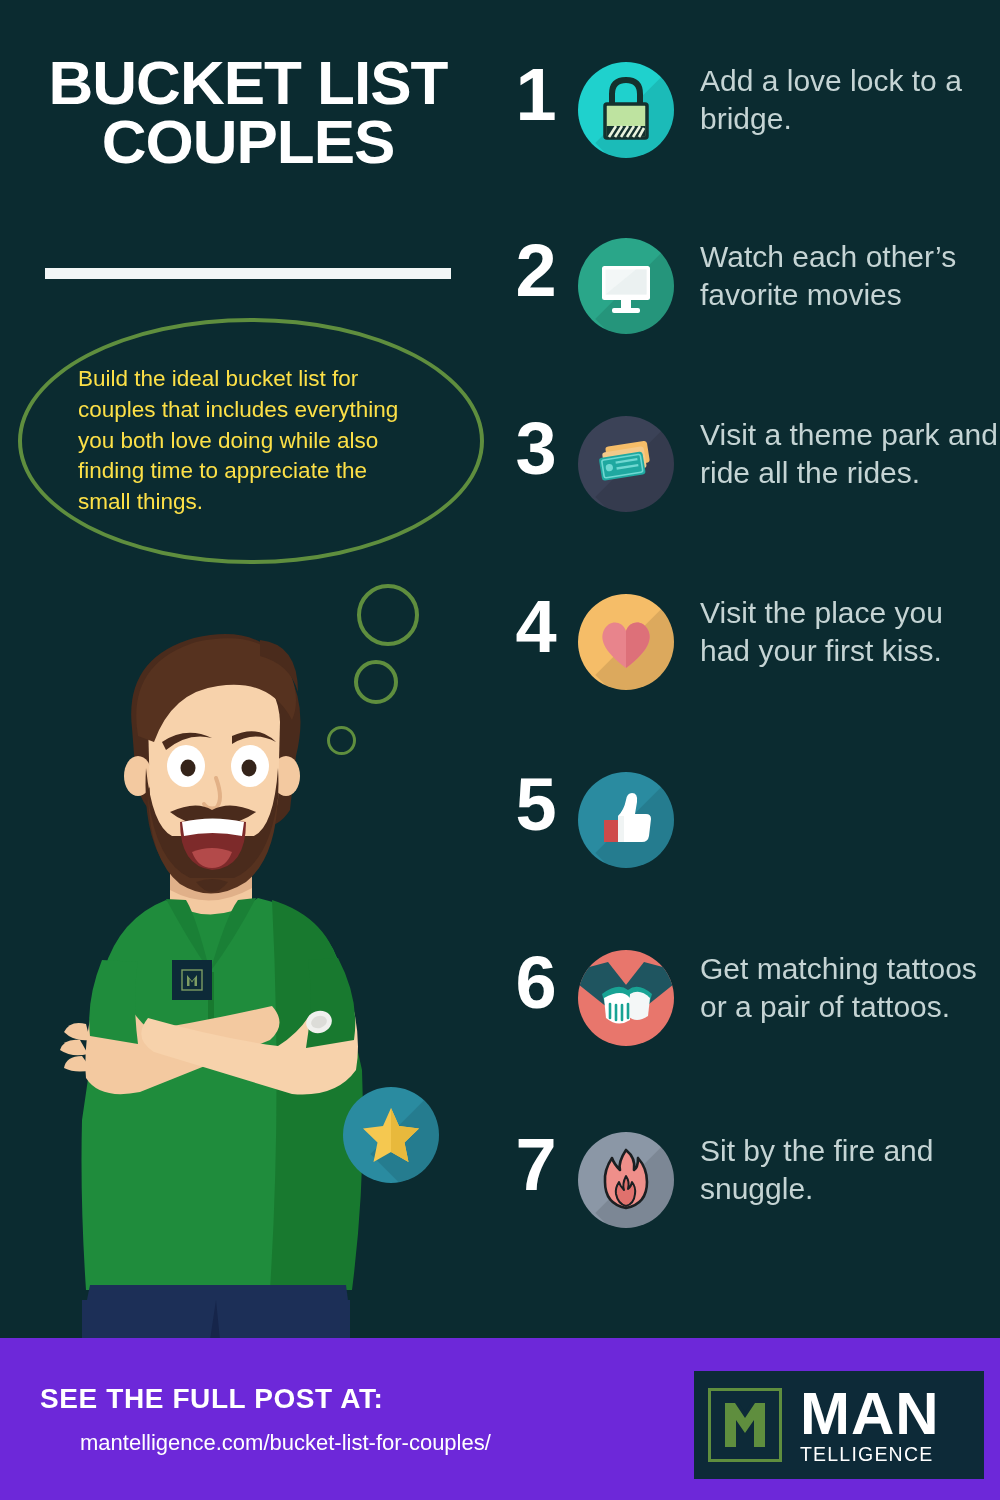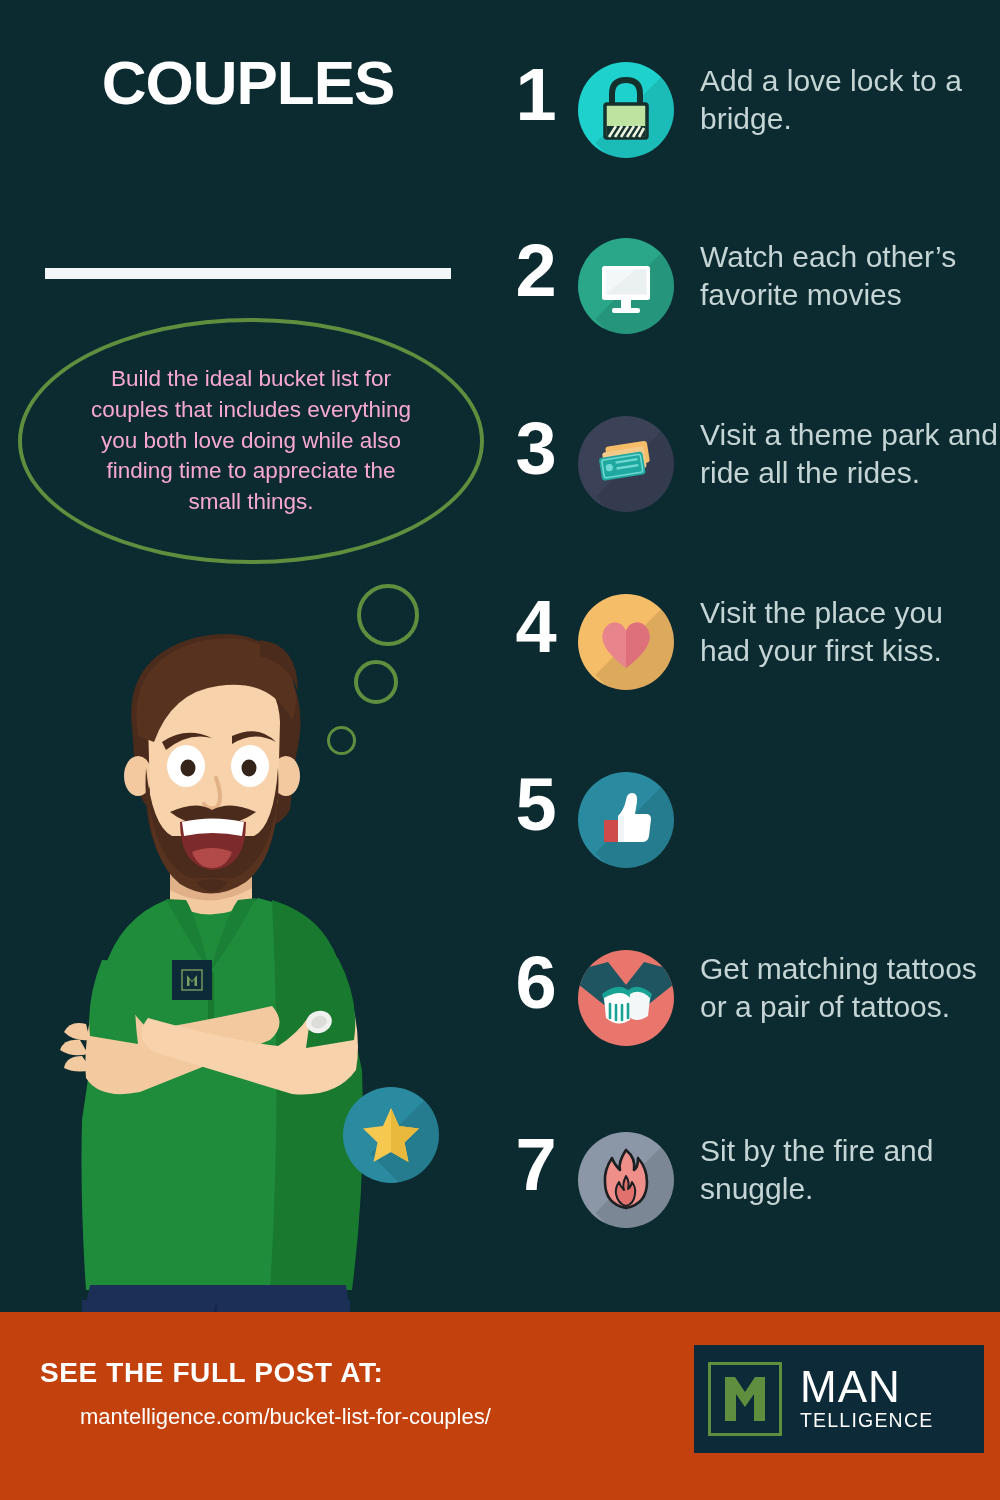--- a/index.html
+++ b/index.html
@@ -46,22 +46,22 @@
     left: 18px; top: 318px;
     width: 466px; height: 246px;
     border: 4px solid #5f8e3e;
     border-radius: 50%;
     display: flex;
     align-items: center;
     justify-content: center;
   }
   #speech-bubble p {
     width: 346px;
-    text-align: center;
-    color: #f9a8d4;
+    text-align: left;
+    color: #fde047;
     font-size: 22.5px;
     line-height: 1.37;
   }
   .thought-dot {
     position: absolute;
     border: 4px solid #5f8e3e;
     border-radius: 50%;
     background: transparent;
   }
   #thought-dot-1 { left: 357px; top: 584px; width: 62px; height: 62px; }
@@ -123,22 +123,22 @@
     padding-top: 4px;
     color: #c5d4d4;
     font-size: 30px;
     line-height: 1.26;
   }
 
   
   #footer {
     position: absolute;
     left: 0; bottom: 0;
-    width: 1000px; height: 188px;
-    background: #c2410c;
+    width: 1000px; height: 162px;
+    background: #6d28d9;
   }
   #footer-cta {
     position: absolute; left: 40px; top: 45px;
     font-weight: 700; font-size: 28px;
     letter-spacing: 0.6px;
     color: #ffffff;
     text-transform: uppercase;
   }
   #footer-url {
     position: absolute; left: 40px; top: 92px;
@@ -153,41 +153,42 @@
   }
   #logo-mark {
     width: 74px; height: 74px;
     margin-left: 14px;
     border: 3px solid #5f8e3e;
     position: relative;
     flex: 0 0 74px;
   }
   #logo-words { margin-left: 18px; }
   #logo-man {
-    font-weight: 400; font-size: 44px; line-height: 0.95;
+    font-weight: 700; font-size: 60px; line-height: 0.95;
     color: #ffffff; letter-spacing: 1px;
   }
   #logo-telligence {
     font-weight: 400; font-size: 19.5px; line-height: 1.1;
     color: #ffffff; letter-spacing: 1.2px; margin-top: 2px;
   }
   
   #shirt-badge {
     position: absolute; left: 172px; top: 960px;
     width: 40px; height: 40px;
     background: #0d2a38;
     display: flex; align-items: center; justify-content: center;
   }
 </style>
 </head>
 <body>
 
 <div id="poster">
 
   <div id="title-block">
+    <div class="tline">BUCKET LIST</div>
     <div class="tline">COUPLES</div>
   </div>
   <div id="title-rule"></div>
 
   <div id="speech-bubble">
     <p>Build the ideal bucket list for couples that includes everything you both love doing while also finding time to appreciate the small things.</p>
   </div>
   <div class="thought-dot" id="thought-dot-1"></div>
   <div class="thought-dot" id="thought-dot-2"></div>
   <div class="thought-dot" id="thought-dot-3"></div>

